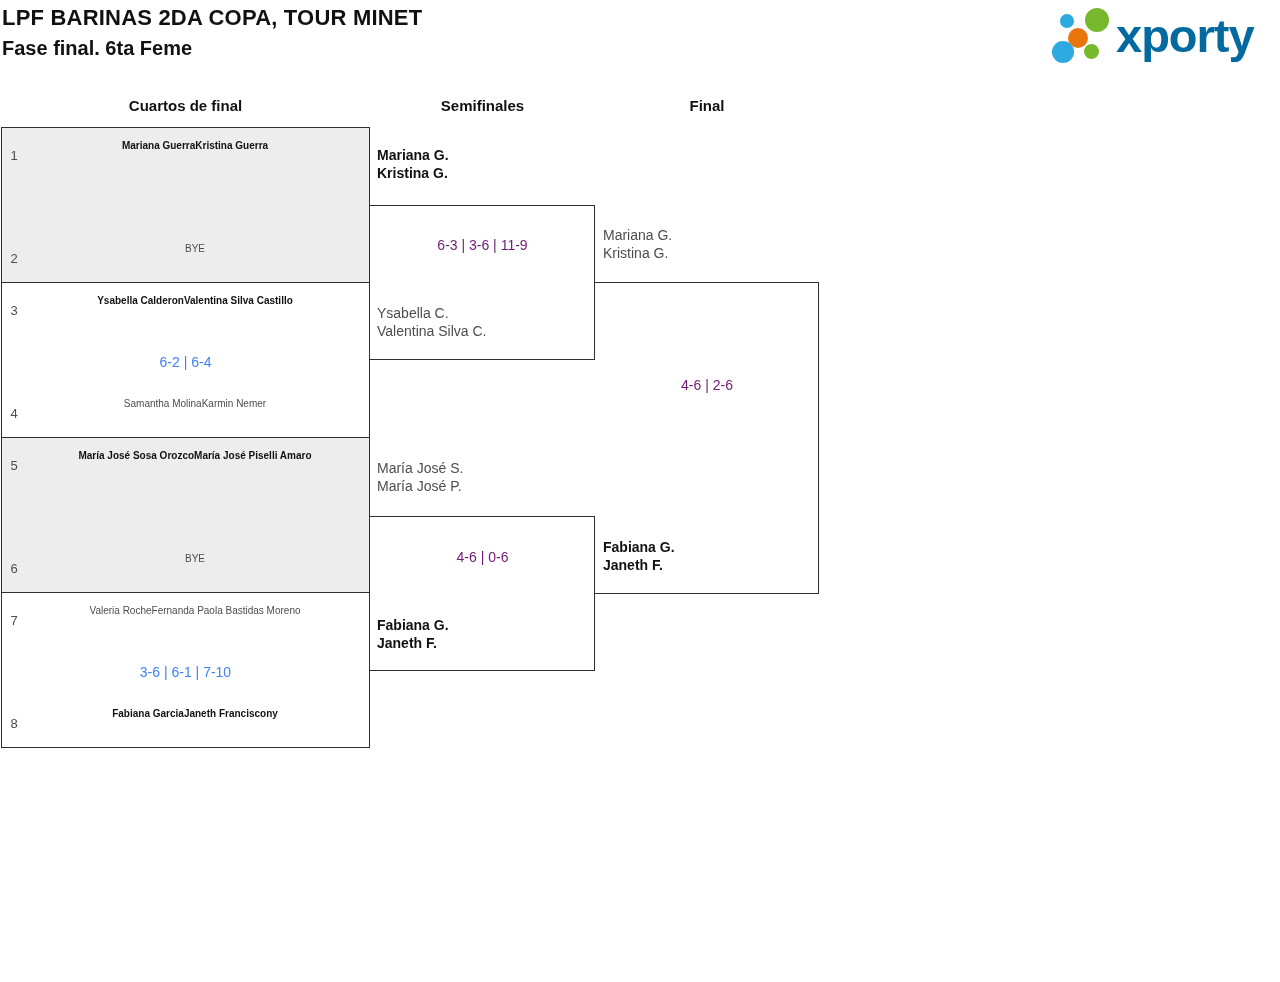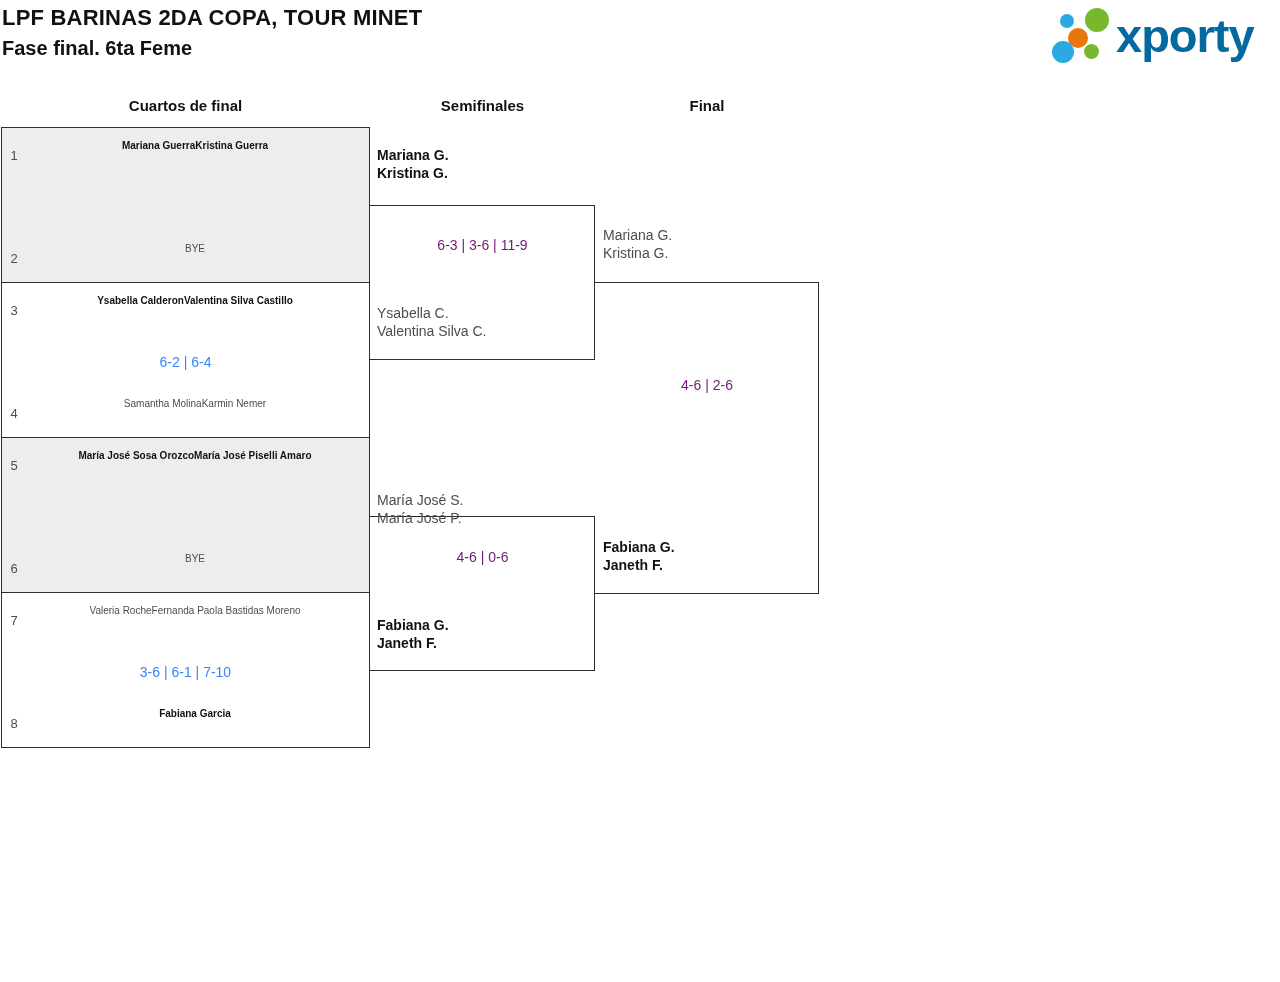--- a/index.html
+++ b/index.html
@@ -104,21 +104,21 @@
   .team-label {
     position: absolute; font-size: 14px; line-height: 18px; width: 210px;
   }
   .score-label {
     position: absolute; text-align: center;
     font-size: 14px; line-height: 18px; color: #701a75;
   }
   .lbl-sf1-t1 { left: 377px; top: 146px; }
   .lbl-sf1-t2 { left: 377px; top: 304px; }
   .sc-sf1     { left: 370px; top: 236px; width: 225px; }
-  .lbl-sf2-t1 { left: 377px; top: 459px; margin-top: 32px; }
+  .lbl-sf2-t1 { left: 377px; top: 459px; }
   .lbl-sf2-t2 { left: 377px; top: 616px; }
   .sc-sf2     { left: 370px; top: 548px; width: 225px; }
   .lbl-f-t1   { left: 603px; top: 226px; }
   .lbl-f-t2   { left: 603px; top: 538px; }
   .sc-f       { left: 595px; top: 376px; width: 224px; }
 </style>
 </head>
 <body>
 
 <div id="app">
@@ -184,20 +184,21 @@
   <div class="qf-box qf-4">
     <div class="seed seed-top">7</div>
     <div class="slot slot-top loser">
       <span class="line">Valeria Roche</span>
       <span class="line">Fernanda Paola Bastidas Moreno</span>
     </div>
     <div class="qf-score">3-6 | 6-1 | 7-10</div>
     <div class="seed seed-bottom">8</div>
     <div class="slot slot-bottom winner">
       <span class="line">Fabiana Garcia</span>
+      <span class="line">Janeth Franciscony</span>
     </div>
   </div>
 
   <div class="sf-box sf-1"></div>
   <div class="sf-box sf-2"></div>
   <div class="f-box"></div>
 
   <div class="team-label lbl-sf1-t1 winner">
     <div class="line">Mariana G.</div>
     <div class="line">Kristina G.</div>

